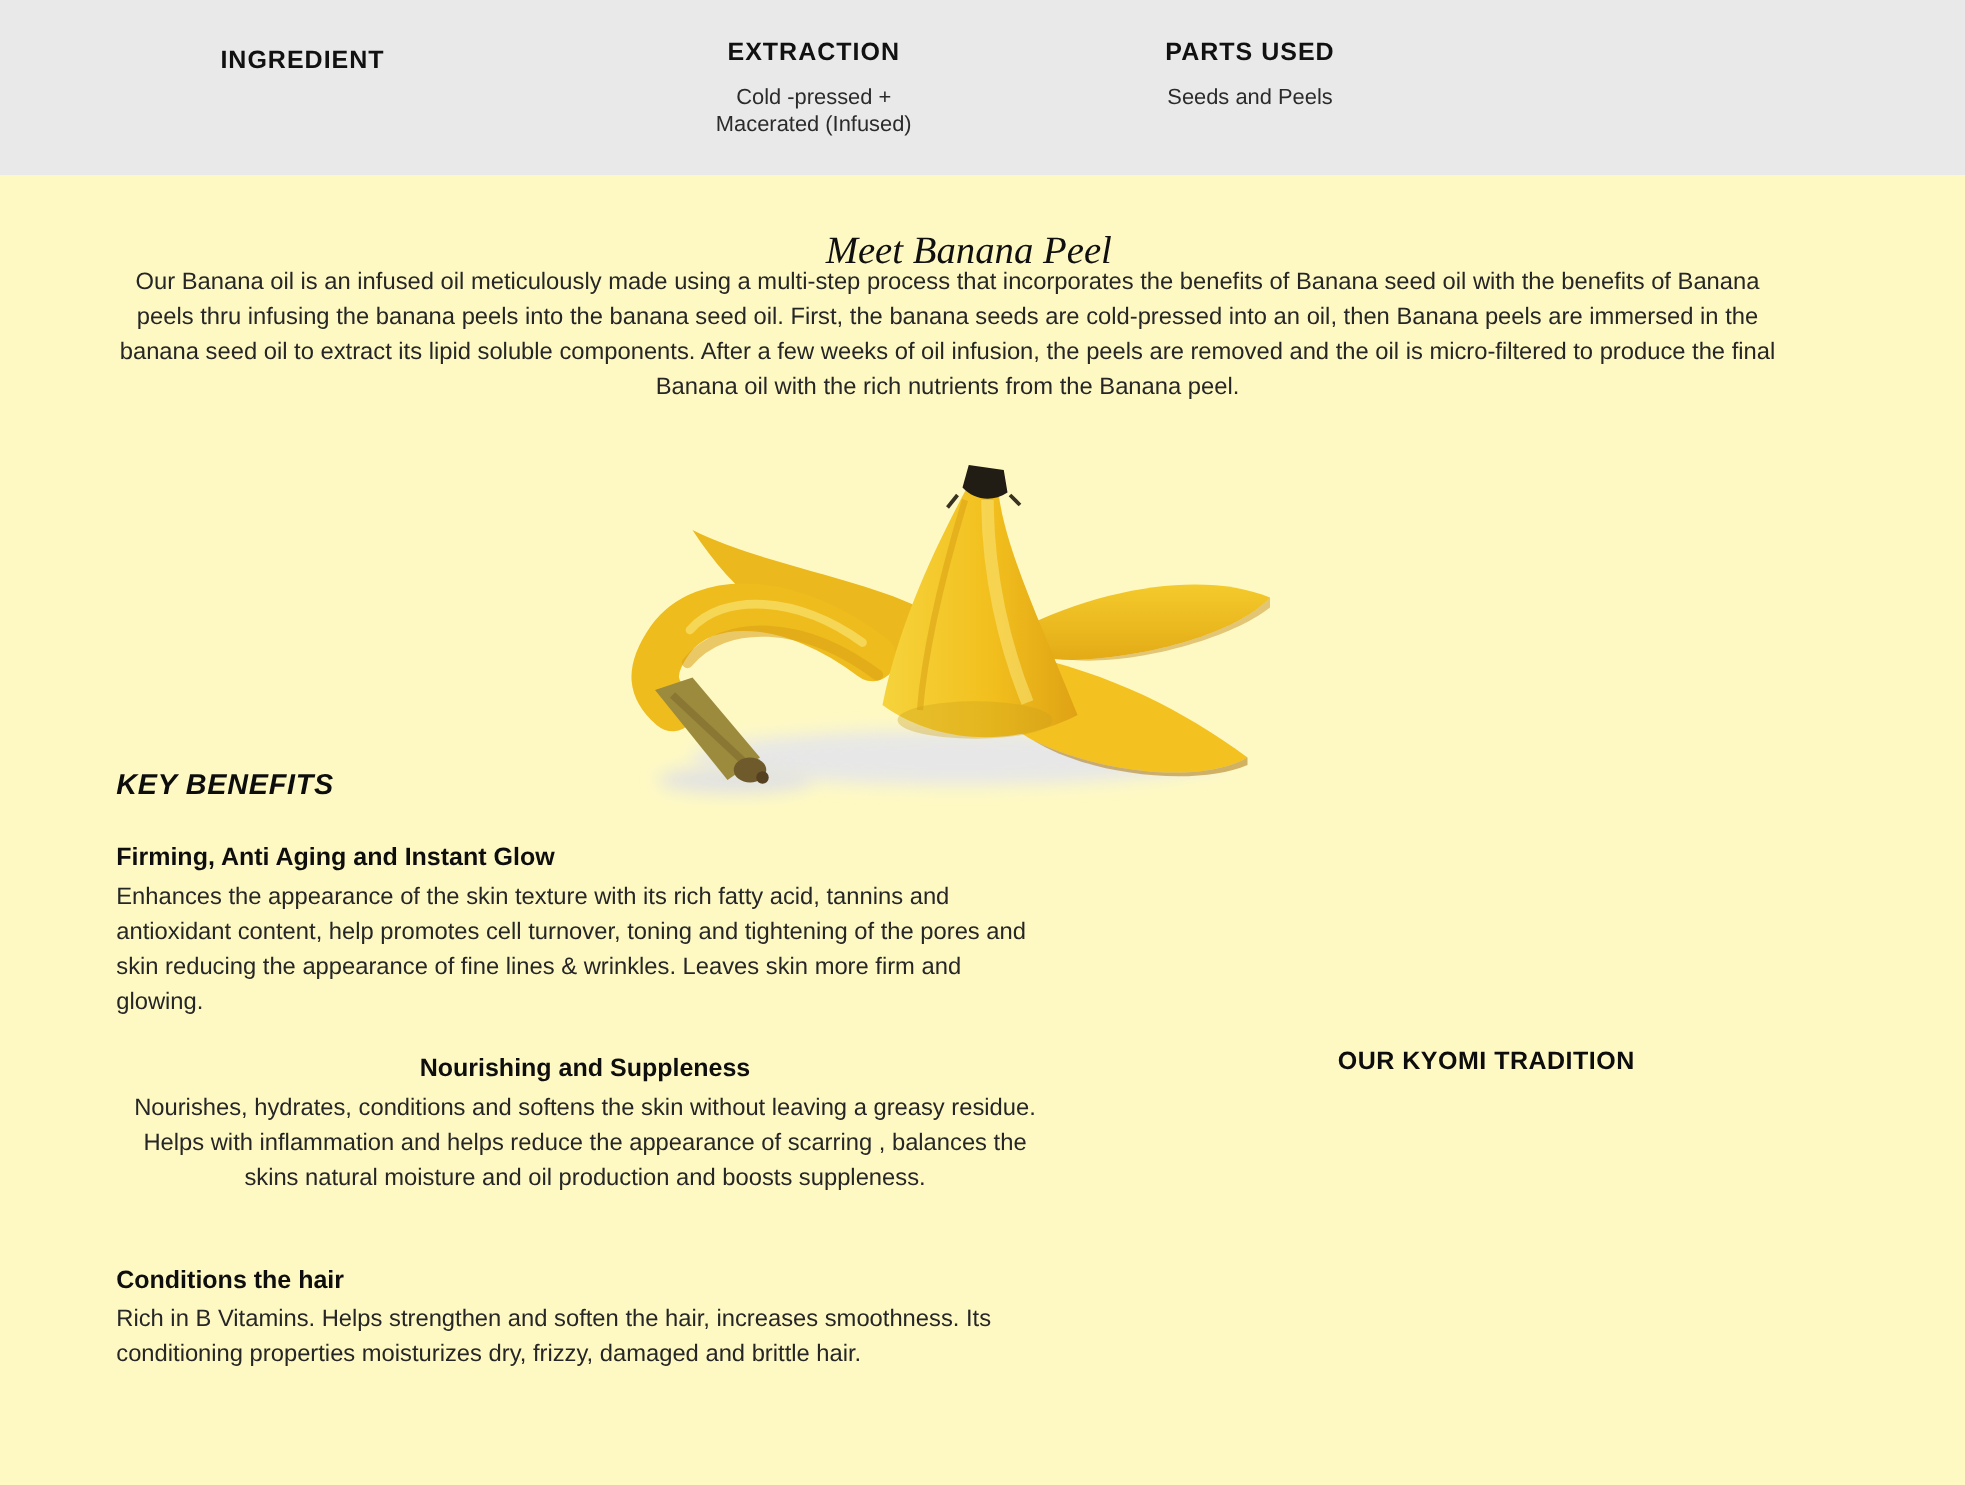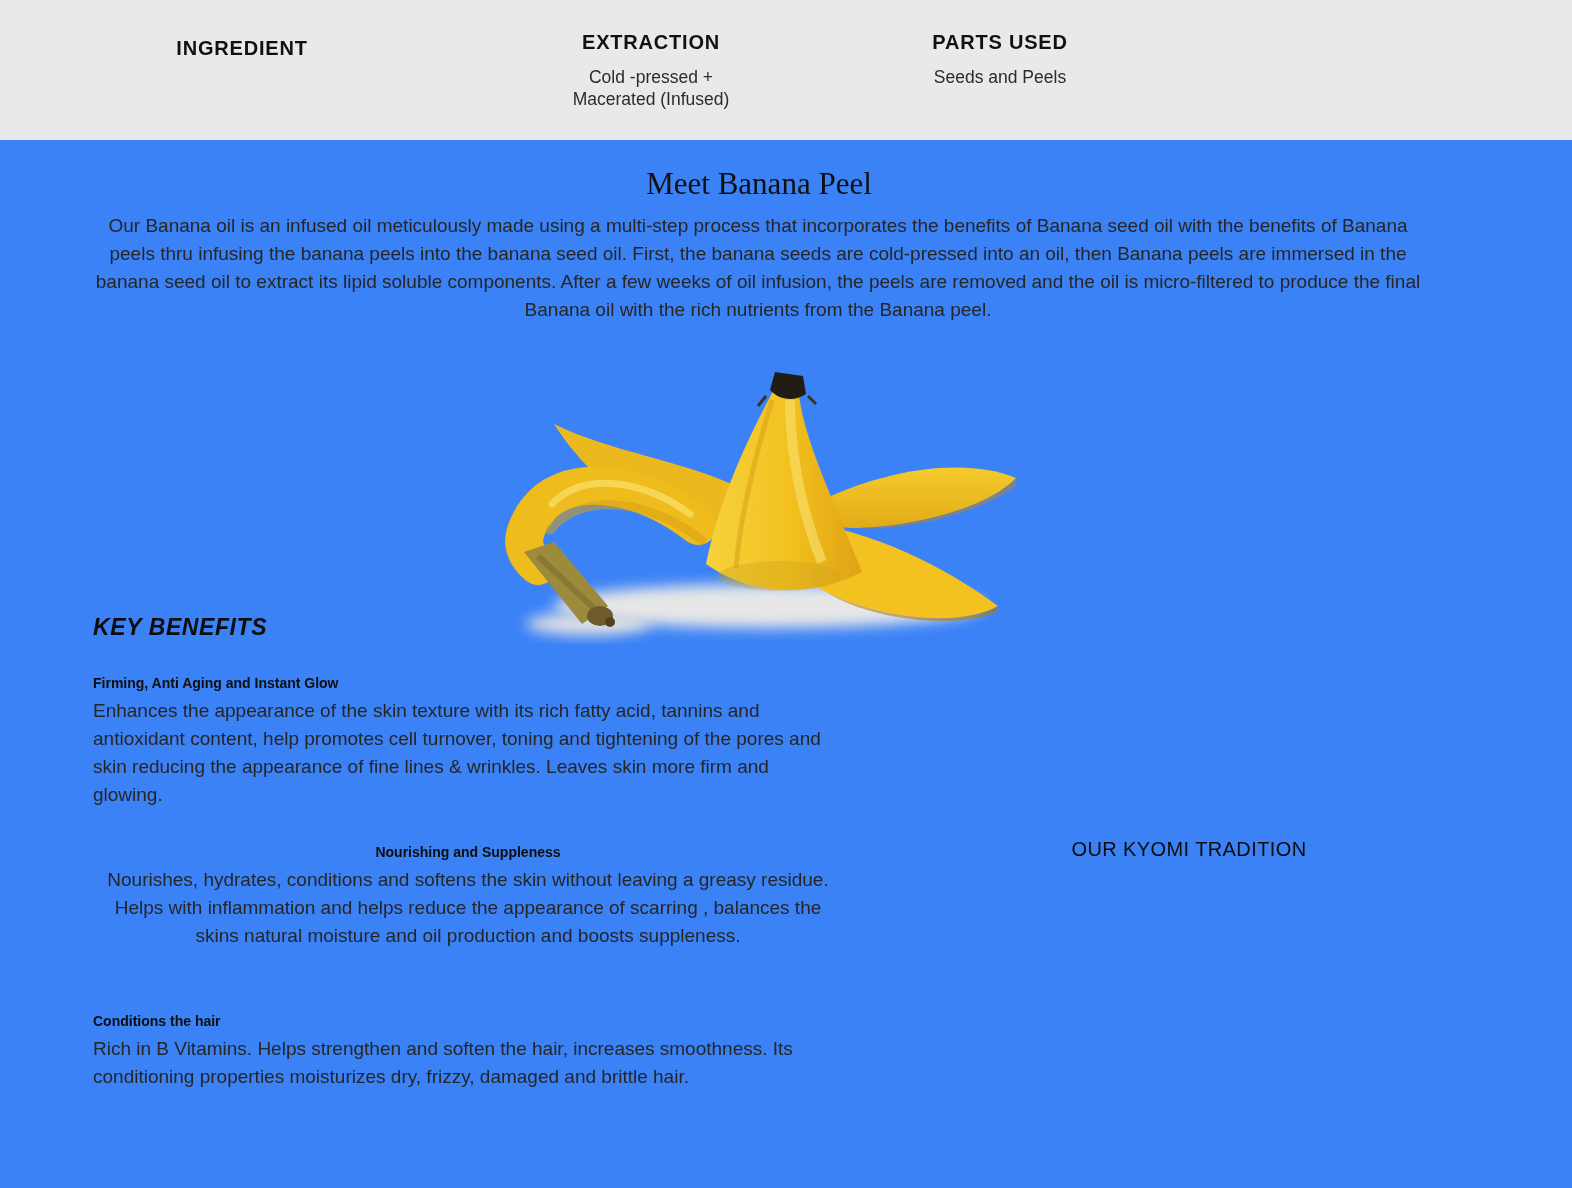--- a/index.html
+++ b/index.html
@@ -8,21 +8,21 @@
     background: #ffffff;
   }
   body {
     font-family: "Liberation Sans", sans-serif;
     color: #1f1f1f;
   }
   .page {
     position: relative;
     width: 1572px;
     height: 1188px;
-    background: #3b82f6;
+    background: #fef9c3;
     overflow: hidden;
   }
 
   
   .spec-bar {
     position: absolute;
     top: 0; left: 0;
     width: 1572px;
     height: 140px;
     background: #e9e9e9;
@@ -96,42 +96,42 @@
   }
   .benefit {
     position: absolute;
     left: 93px;
     width: 750px;
   }
   .benefit-0 { top: 675px; }
   .benefit-1 { top: 844px; text-align: center; }
   .benefit-2 { top: 1013px; }
   .benefit-title {
-    font-size: 14px;
+    font-size: 20px;
     font-weight: bold;
     color: #0e0e0e;
     margin: 0 0 6px 0;
   }
   .benefit-body {
     font-size: 19px;
     line-height: 28px;
     color: #262626;
   }
 
   
   .tradition {
     position: absolute;
     left: 915px;
     top: 838px;
     width: 548px;
   }
   .tradition-heading {
     text-align: center;
     font-size: 20px;
-    font-weight: normal;
+    font-weight: bold;
     letter-spacing: 0.4px;
     color: #0d0d0d;
     margin-bottom: 15px;
   }
   .tradition-body {
     font-size: 19px;
     line-height: 33.5px;
     color: #262626;
   }
 </style>
@@ -152,21 +152,21 @@
       </div>
     </div>
     <div class="spec-col col-parts">
       <div class="spec-label">PARTS USED</div>
       <div class="spec-value">
         <div class="spec-line">Seeds and Peels</div>
       </div>
     </div>
   </div>
 
-  <h1 class="meet-title" style="margin:0; font-weight:normal;">Meet Banana Peel</h1>
+  <h1 class="meet-title" style="margin:16px; font-weight:normal;font-style:italic;">Meet Banana Peel</h1>
   <p class="intro-paragraph" style="margin:0;">Our Banana oil is an infused oil meticulously made using a multi-step process that incorporates the  benefits of Banana seed oil with the benefits of Banana peels thru infusing the banana peels into the banana seed oil.  First, the banana seeds are cold-pressed into an oil, then Banana peels are immersed in the banana seed oil to extract its lipid soluble components.  After a few weeks of oil infusion, the peels are removed and the oil is micro-filtered to produce the final Banana oil with the rich nutrients from the Banana peel.</p>
 
   <div class="banana-figure">
     <svg width="574" height="294" viewBox="0 0 574 294" xmlns="http://www.w3.org/2000/svg">
       <defs>
         <filter id="soft" x="-40%" y="-40%" width="180%" height="180%">
           <feGaussianBlur stdDeviation="7"></feGaussianBlur>
         </filter>
         <linearGradient id="gCenter" x1="0" y1="0" x2="1" y2="0">
           <stop offset="0" stop-color="#f6d33c"></stop>

